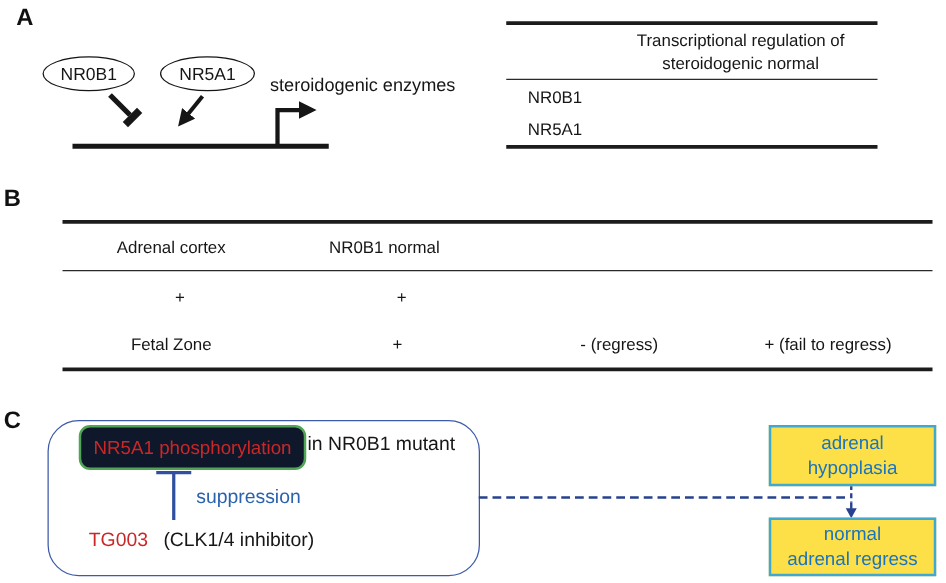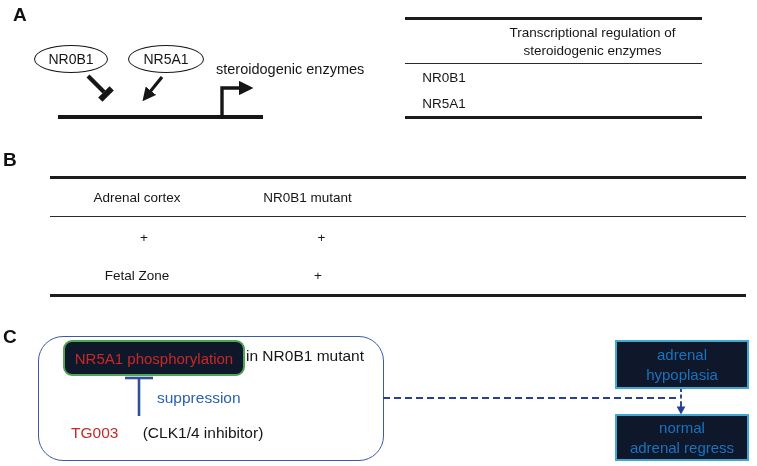--- a/index.html
+++ b/index.html
@@ -50,23 +50,23 @@
   .phospho-box{
     left:63px;top:340px;width:178px;height:32px;
     border:2px solid #4FA553;border-radius:9px;
     display:flex;align-items:center;justify-content:center;
     color:#CB2727;font-size:15px;z-index:3;background:#0f172a;
   }
   .context-text{left:246px;top:347px;font-size:15.5px;color:#161616;z-index:3;}
   .suppression-text{left:157px;top:389px;font-size:15.5px;color:#2B62AE;z-index:3;}
   .drug-line{left:71px;top:424px;font-size:15.5px;z-index:3;}
   .drug-name{color:#CB2727;}
-  .drug-detail{color:#161616;margin-left:20px;}
+  .drug-detail{color:#161616;margin-left:8px;}
   .outcome-box{
-    width:130px;border:2px solid #3FA9D2;background:#0f172a;
+    width:130px;border:2px solid #3FA9D2;background:#fde047;
     display:flex;align-items:center;justify-content:center;text-align:center;
     color:#1A73BE;font-size:15px;line-height:20px;z-index:3;
   }
   .outcome-top{left:615px;top:340px;height:45px;}
   .outcome-bottom{left:615px;top:414px;height:43px;}
 
   svg.lineart{position:absolute;left:0;top:0;z-index:2;pointer-events:none;}
 </style>
 </head>
 <body>
@@ -114,44 +114,46 @@
 <div class="abs ellipse" style="left:128px;top:45px;width:74px;height:26px;">
   <span>NR5A1</span>
 </div>
 
 <div class="abs enzymes" style="left:216px;top:61px;">steroidogenic enzymes</div>
 
 <div class="abs tableA">
   <div class="taHead">
     <div class="taC1"></div>
     <div class="taC2 prewrap">Transcriptional regulation of
-steroidogenic enzymes</div>
+steroidogenic normal</div>
   </div>
   <div class="taRow">
     <div class="taC1">NR0B1</div>
   </div>
   <div class="taRow">
     <div class="taC1">NR5A1</div>
   </div>
 </div>
 
 <div class="abs panel-label" style="left:3px;top:149px;">B</div>
 
 <div class="abs tableB">
   <div class="tbHead">
     <div class="tbc tbc1">Adrenal cortex</div>
-    <div class="tbc tbc4">NR0B1 mutant</div>
+    <div class="tbc tbc3">NR0B1 normal</div>
   </div>
   <div class="tbRow1">
     <div class="tbc tbc2">+</div>
     <div class="tbc tbc3">+</div>
   </div>
   <div class="tbRow2">
     <div class="tbc tbc1">Fetal Zone</div>
     <div class="tbc tbc2">+</div>
+    <div class="tbc tbc3">- (regress)</div>
+    <div class="tbc tbc4">+ (fail to regress)</div>
   </div>
 </div>
 
 <div class="abs panel-label" style="left:3px;top:326px;">C</div>
 
 <div class="abs pathway-box"></div>
 
 <div class="abs phospho-box">
   <span>NR5A1 phosphorylation</span>
 </div>

